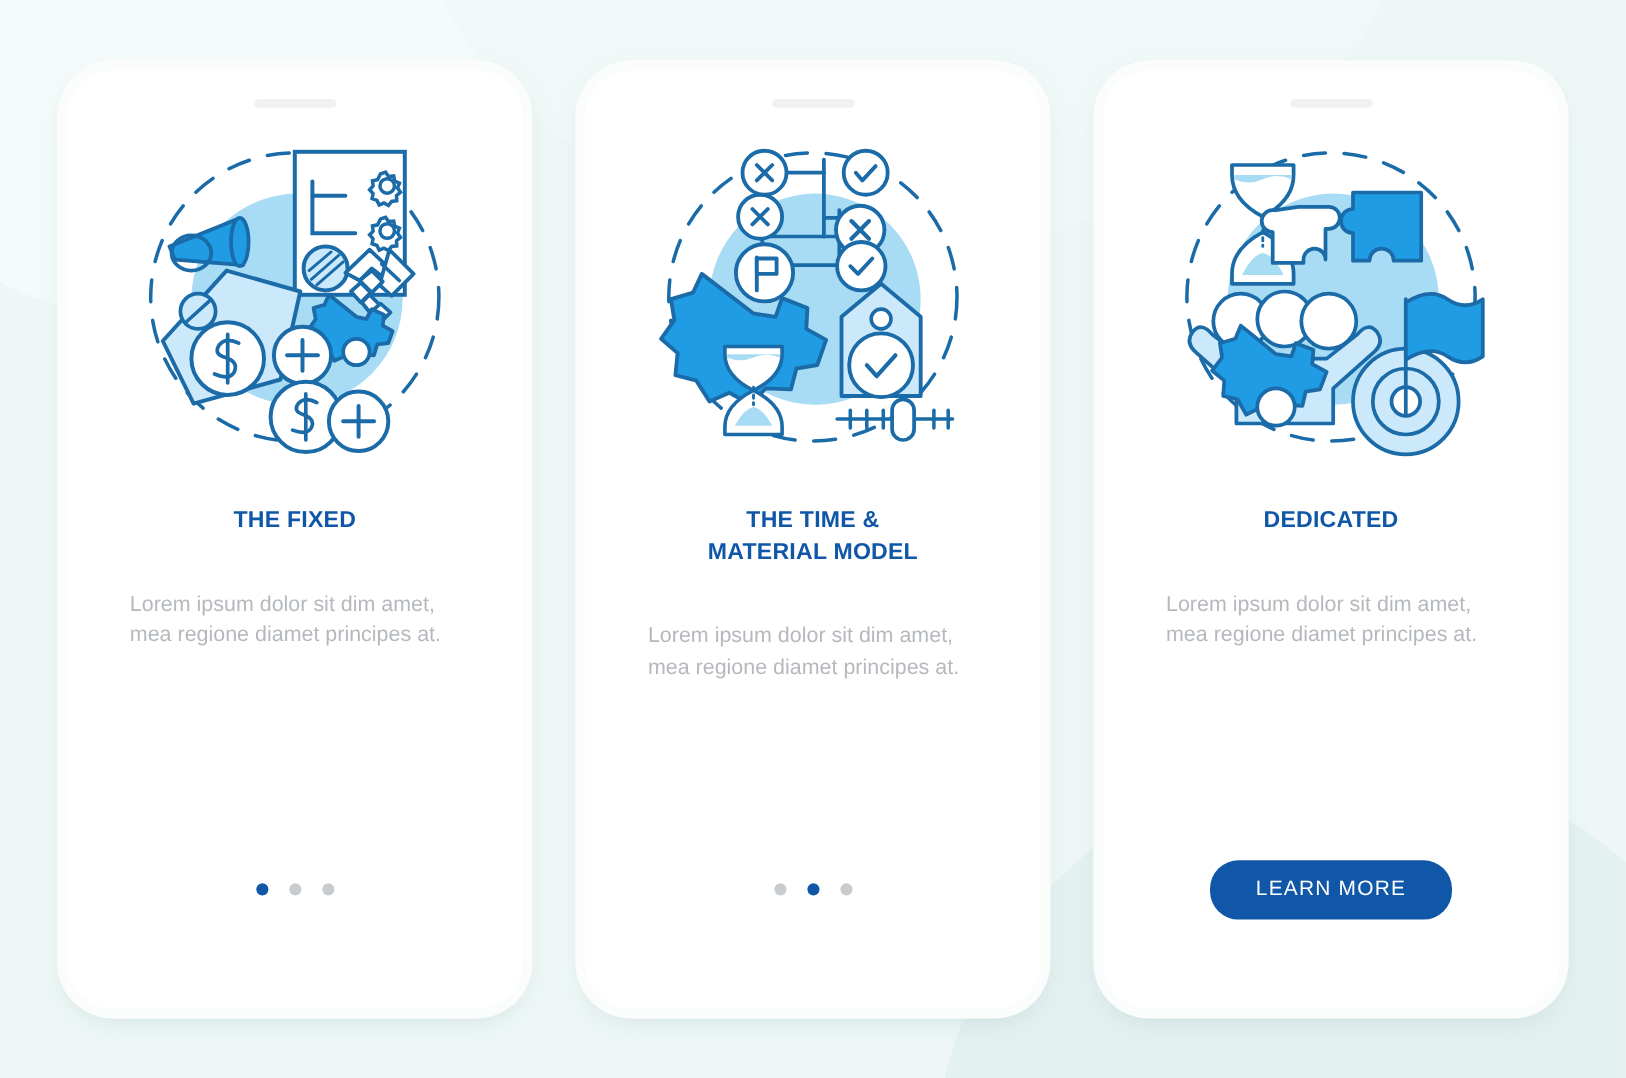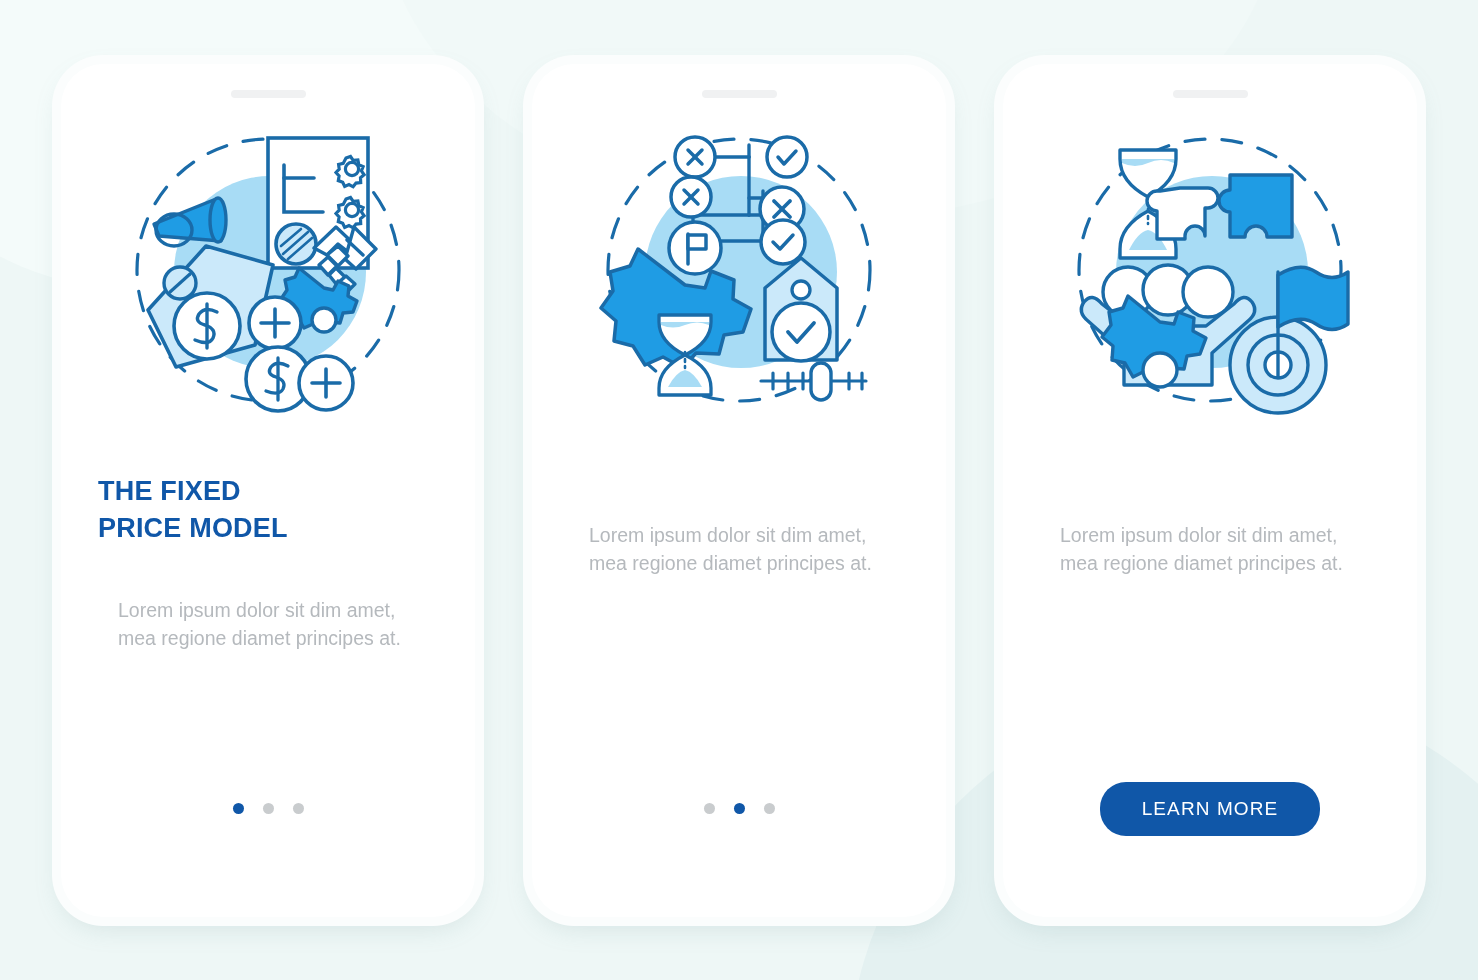--- a/index.html
+++ b/index.html
@@ -81,23 +81,24 @@
   .illustration {
     width: 300px;
     height: 300px;
     margin-top: 22px;
     flex: none;
   }
   .illustration svg { display: block; width: 100%; height: 100%; }
 
   
   .title {
-    margin-top: 53px;
+    margin-top: 38px;
     width: 340px;
-    font-size: 27px;
+    text-align: center;
+    font-size: 21px;
     line-height: 1.40;
     font-weight: bold;
     letter-spacing: 0.2px;
     color: #1057a8;
     flex: none;
   }
 
   .subtitle {
     margin-top: 48px;
     width: 300px;
@@ -224,21 +225,20 @@
           <circle cx="208" cy="263" r="27" fill="#ffffff" stroke="#1a6ba8" stroke-width="3.6"></circle>
           <g stroke="#1a6ba8" stroke-width="3.6" stroke-linecap="round">
             <path d="M194 263 H222"></path>
               <path d="M208 249 V277"></path>
           </g>
         </svg>
       </div>
 
       <div class="title">
         <div>THE FIXED</div>
-        <div>PRICE MODEL</div>
       </div>
 
       <div class="subtitle">Lorem ipsum dolor sit dim amet, mea regione diamet principes at.</div>
 
       <div class="bottom">
         <div class="dots">
           <span class="dot active"></span>
           <span class="dot"></span>
           <span class="dot"></span>
         </div>
@@ -328,20 +328,22 @@
             <path d="M199 253 V269"></path>
             <path d="M214 253 V269"></path>
             <path d="M260 253 V269"></path>
             <path d="M273 253 V269"></path>
           </g>
           <rect x="222" y="243" width="20" height="37" rx="10" fill="#ffffff" stroke="#1a6ba8" stroke-width="3.4"></rect>
         </svg>
       </div>
 
       <div class="title">
+        <div>THE TIME &amp;</div>
+        <div>MATERIAL MODEL</div>
       </div>
 
       <div class="subtitle">Lorem ipsum dolor sit dim amet, mea regione diamet principes at.</div>
 
       <div class="bottom">
         <div class="dots">
           <span class="dot"></span>
           <span class="dot active"></span>
           <span class="dot"></span>
         </div>
@@ -385,20 +387,21 @@
           <circle cx="218" cy="245" r="48" fill="#cbe9fa" stroke="#1a6ba8" stroke-width="3.4"></circle>
           <circle cx="218" cy="245" r="30" fill="#cbe9fa" stroke="#1a6ba8" stroke-width="3.4"></circle>
           <circle cx="218" cy="245" r="13" fill="#ffffff" stroke="#1a6ba8" stroke-width="3.4"></circle>
 
           <path d="M218 257 V152" fill="none" stroke="#1a6ba8" stroke-width="3.4" stroke-linecap="round"></path>
           <path d="M218 155 q22 -14 38 -3 q16 11 32 0 v52 q-16 11 -32 0 q-16 -11 -38 3 z" fill="#1f9ce4" stroke="#1a6ba8" stroke-width="3.4" stroke-linejoin="round"></path>
         </svg>
       </div>
 
       <div class="title">
+        <div>DEDICATED</div>
       </div>
 
       <div class="subtitle">Lorem ipsum dolor sit dim amet, mea regione diamet principes at.</div>
 
       <div class="bottom">
         <button class="learn-btn">LEARN MORE</button>
       </div>
     </div>
 
   </div>

